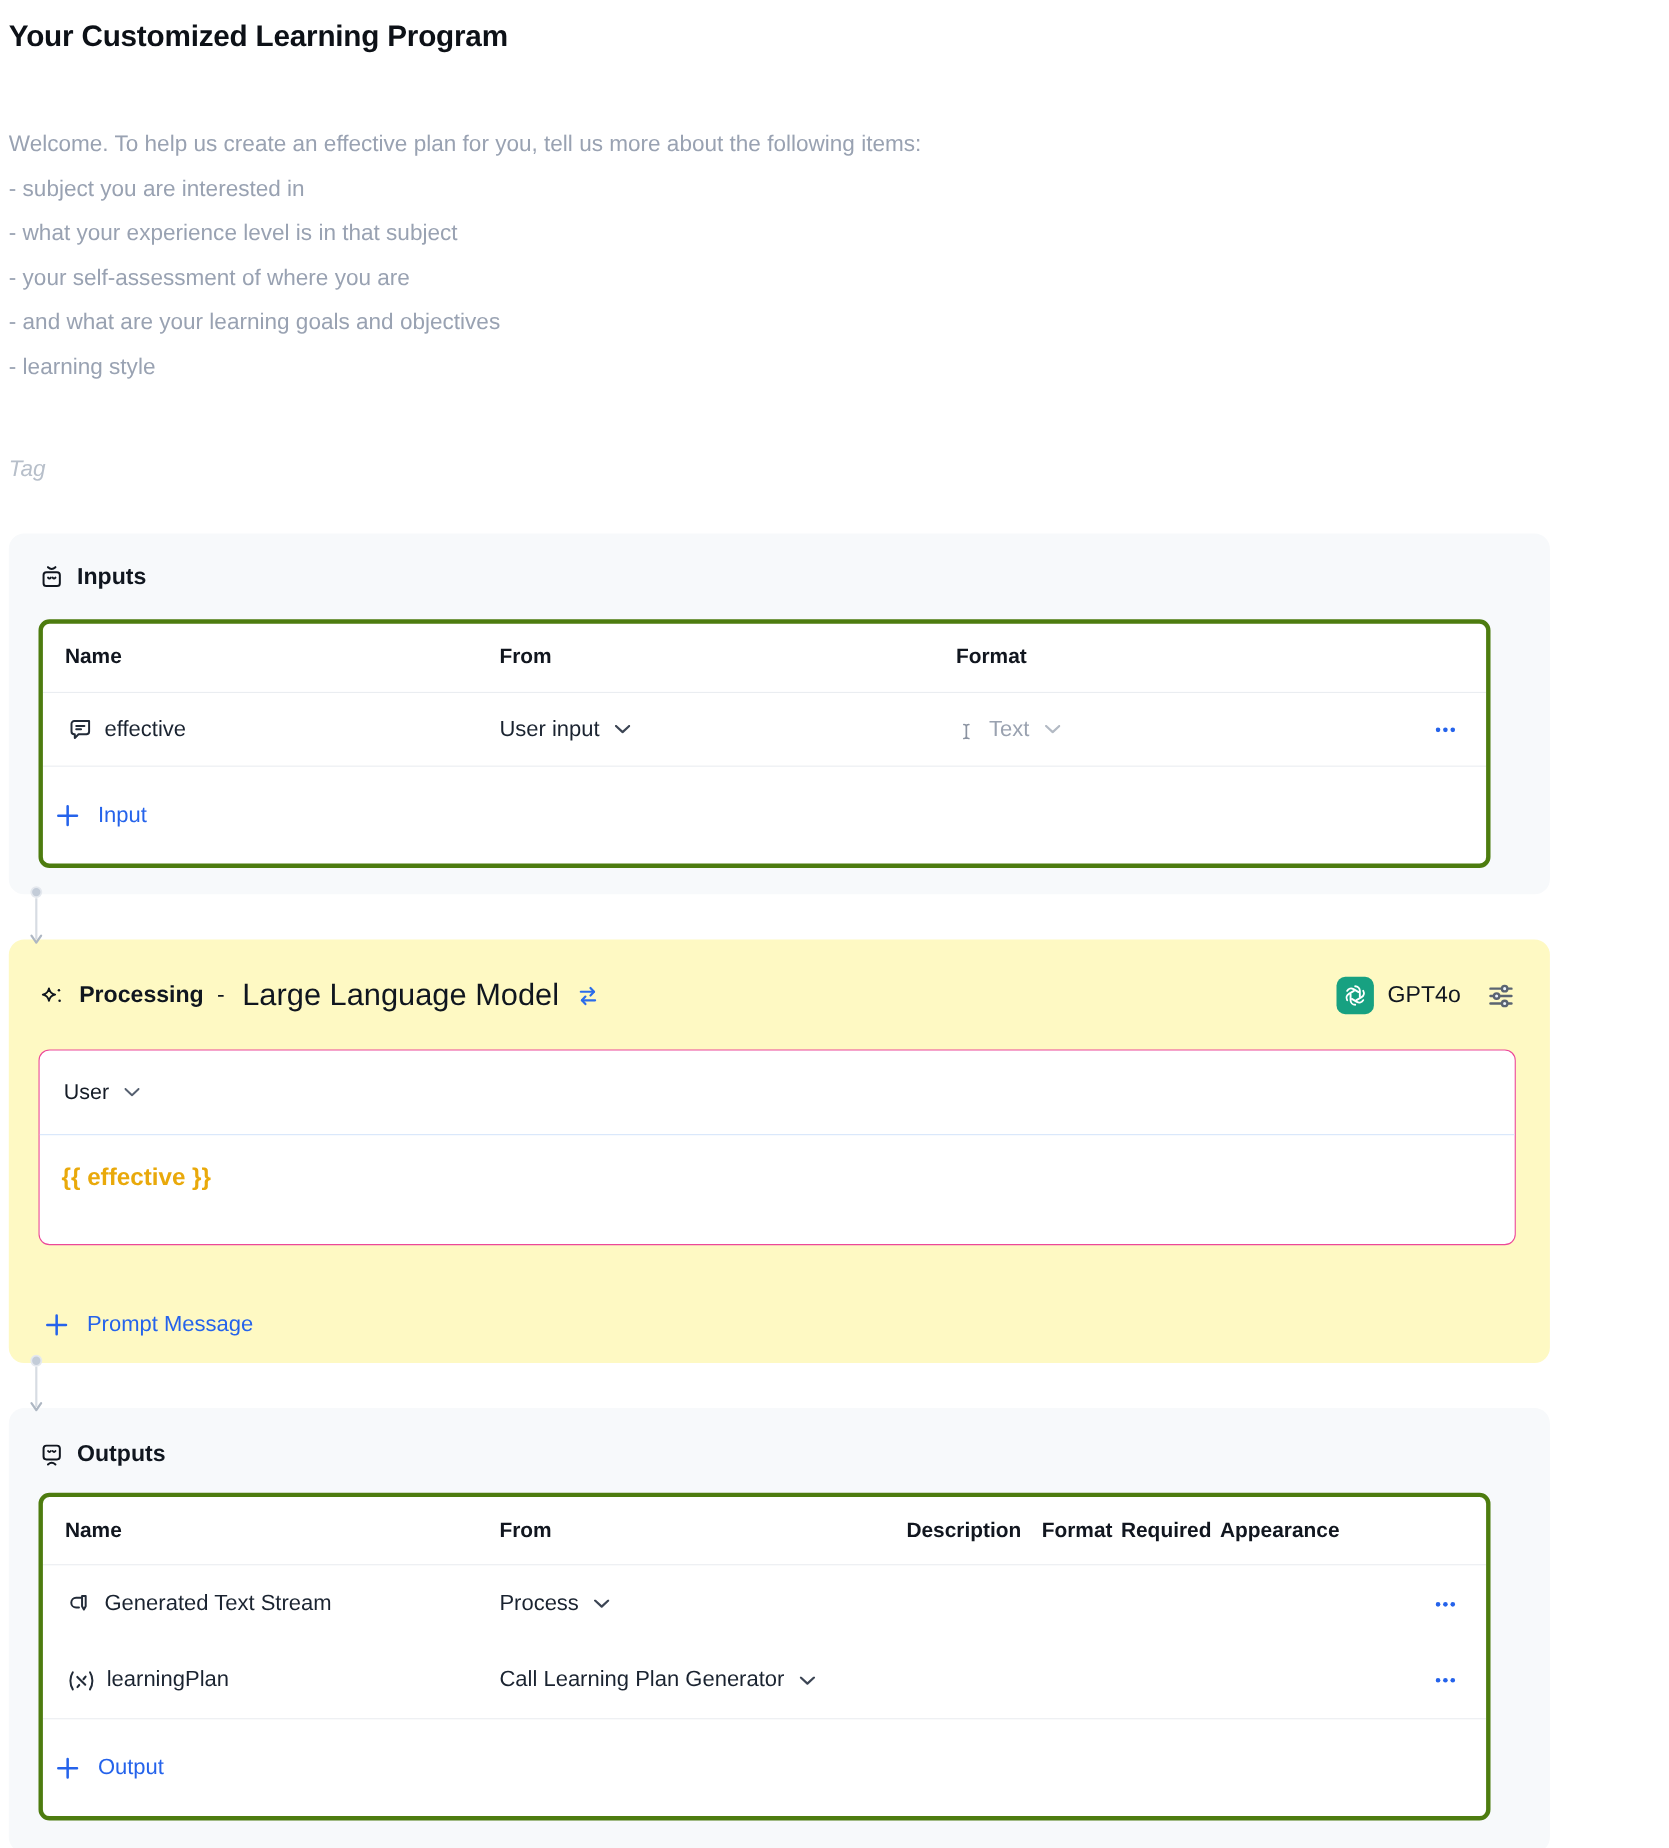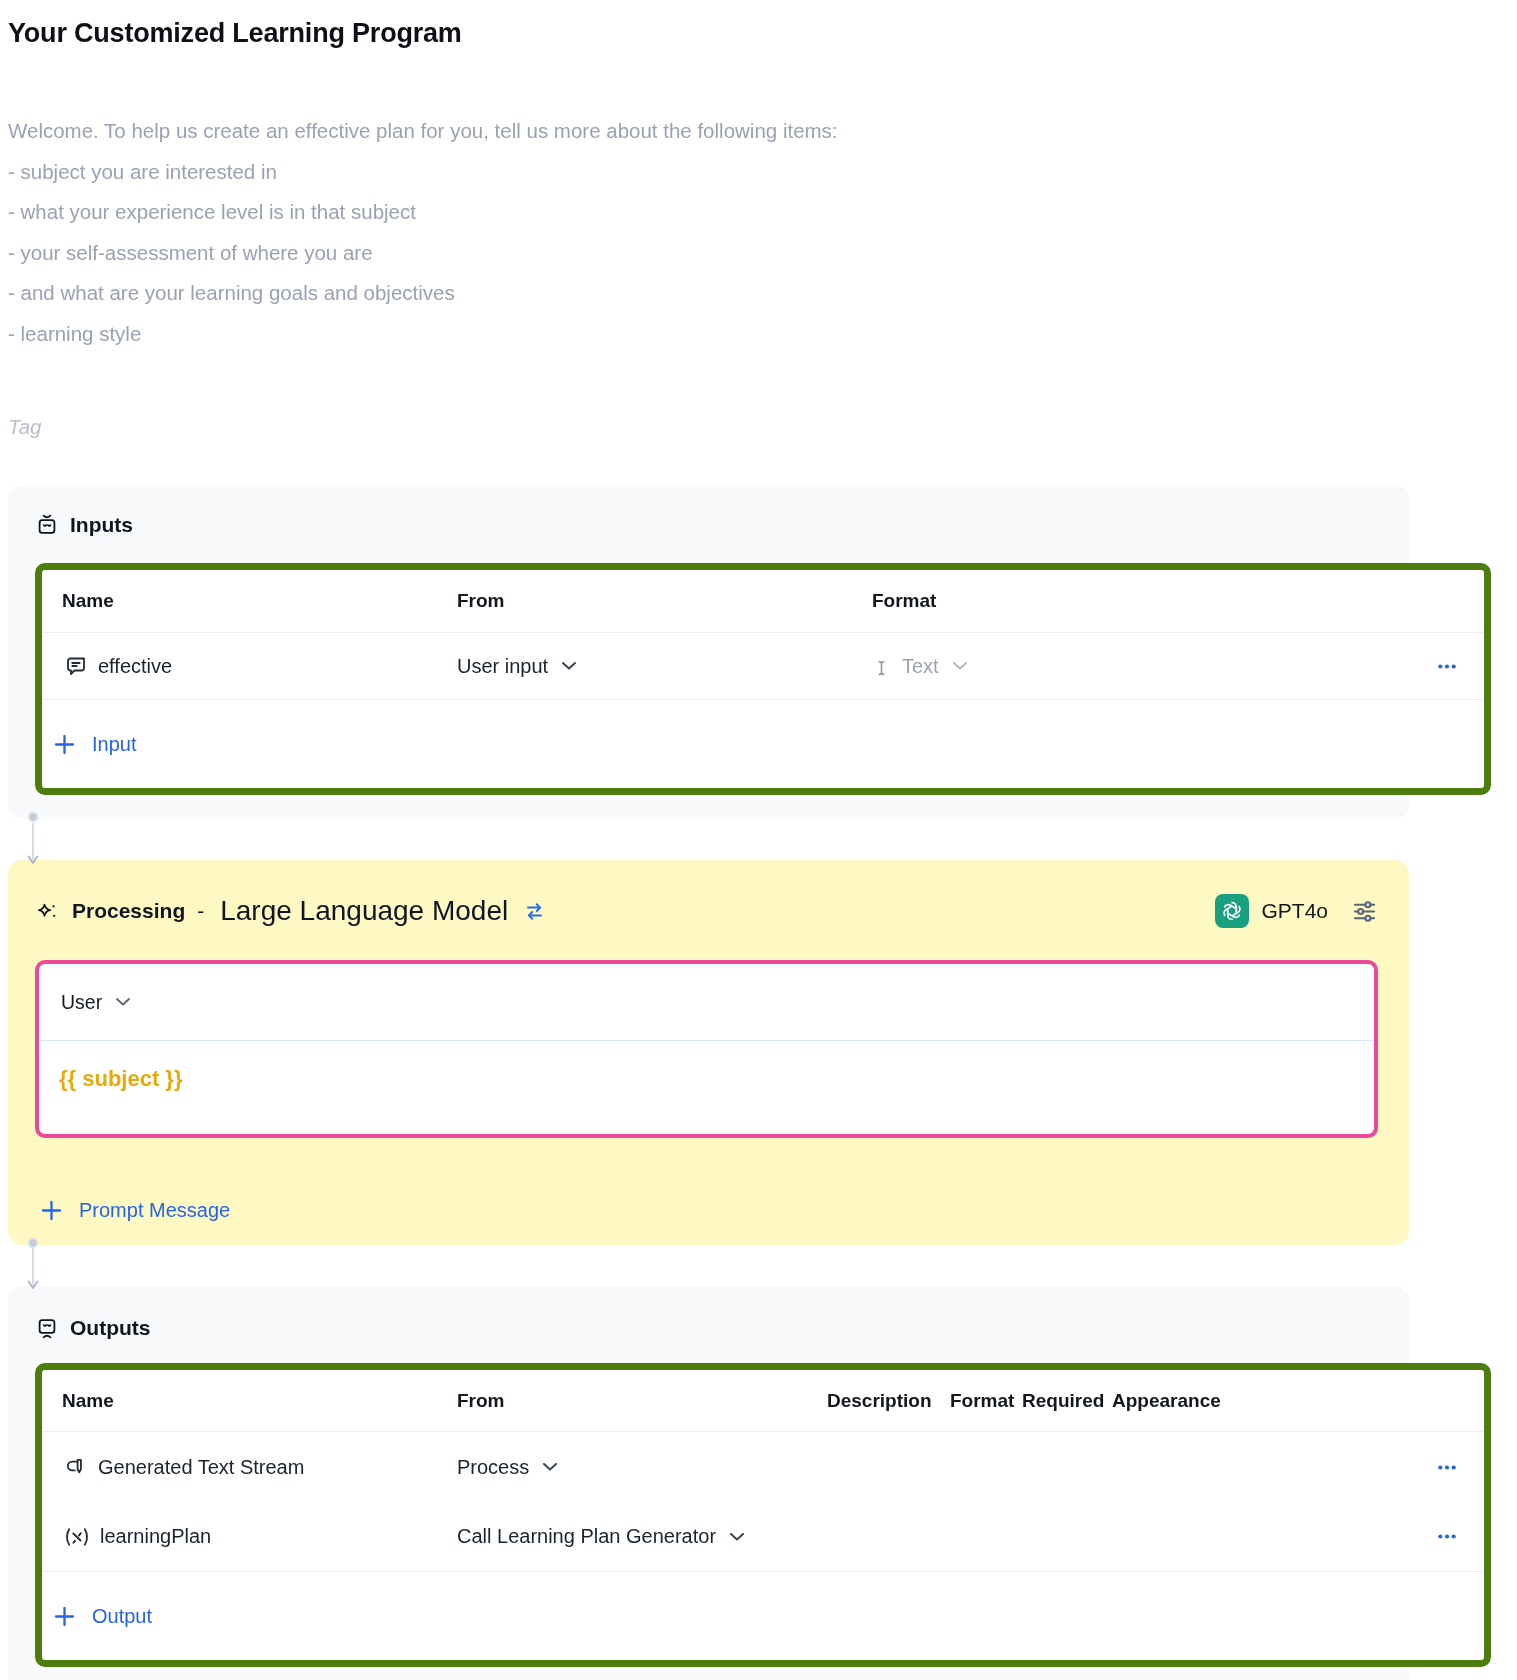--- a/index.html
+++ b/index.html
@@ -40,21 +40,21 @@
   }
   .section-header svg { flex:0 0 auto; }
 
   
   .connector { height:41px; position:relative; width:20px; margin-left:24px; }
   .connector svg { position:absolute; left:0; top:-8px; }
 
   
   .table-card {
     margin-top:26px; background:#ffffff;
-    border:7px solid #4d7c0f; border-radius:10px; width:1456px;
+    border:4px solid #4d7c0f; border-radius:10px; width:1320px;
     overflow:hidden;
   }
   .sec-outputs .table-card { margin-top:23px; }
 
   .inputs-grid {
     display:grid; grid-template-columns:395px 415px 1fr 66px;
     align-items:center; padding-left:20px;
   }
   .outputs-grid {
     display:grid; grid-template-columns:395px 370px 123px 72px 90px 1fr 56px;
@@ -99,21 +99,21 @@
   }
   .openai-badge {
     width:34px; height:34px; border-radius:8px; background:#17a181;
     display:flex; align-items:center; justify-content:center;
   }
   .model-label { font-size:21px; font-weight:500; color:#10161f; }
   .sliders-btn { background:none; border:none; padding:0; margin-left:23px; cursor:pointer; line-height:0; }
 
   .prompt-box {
     margin-top:32px; width:1343px; height:178px;
-    background:#ffffff; border:4px solid #ec4899; border-radius:10px;
+    background:#ffffff; border:1px solid #ec4899; border-radius:10px;
     overflow:hidden;
   }
   .prompt-role-row {
     height:77px; display:flex; align-items:center; gap:25px;
     padding-left:22px; border-bottom:1px solid #d6e6fb;
   }
   .prompt-role-label { font-size:19.5px; color:#141b26; }
   .prompt-content {
     padding:25px 20px; font-size:22px; font-weight:700; color:#e9a90b;
     cursor:text;
@@ -282,21 +282,21 @@
 
     <div class="prompt-box">
       <div class="prompt-role-row">
         <button class="select-btn">
           <span class="prompt-role-label">User</span>
           <svg width="14" height="8" viewBox="0 0 14 8" fill="none" stroke="#566070" stroke-width="1.8" stroke-linecap="round" stroke-linejoin="round">
               <path d="M1 1l6 5.6L13 1"></path>
             </svg>
         </button>
       </div>
-      <div class="prompt-content">{{ subject }}</div>
+      <div class="prompt-content">{{ effective }}</div>
     </div>
 
     <div class="prompt-add-row">
       <button class="add-btn">
         <svg width="21" height="21" viewBox="0 0 21 21" fill="none" stroke="#2563eb" stroke-width="2.3" stroke-linecap="round">
             <path d="M10.5 2v17M2 10.5h17"></path>
           </svg>
         <span>Prompt Message</span>
       </button>
     </div>

